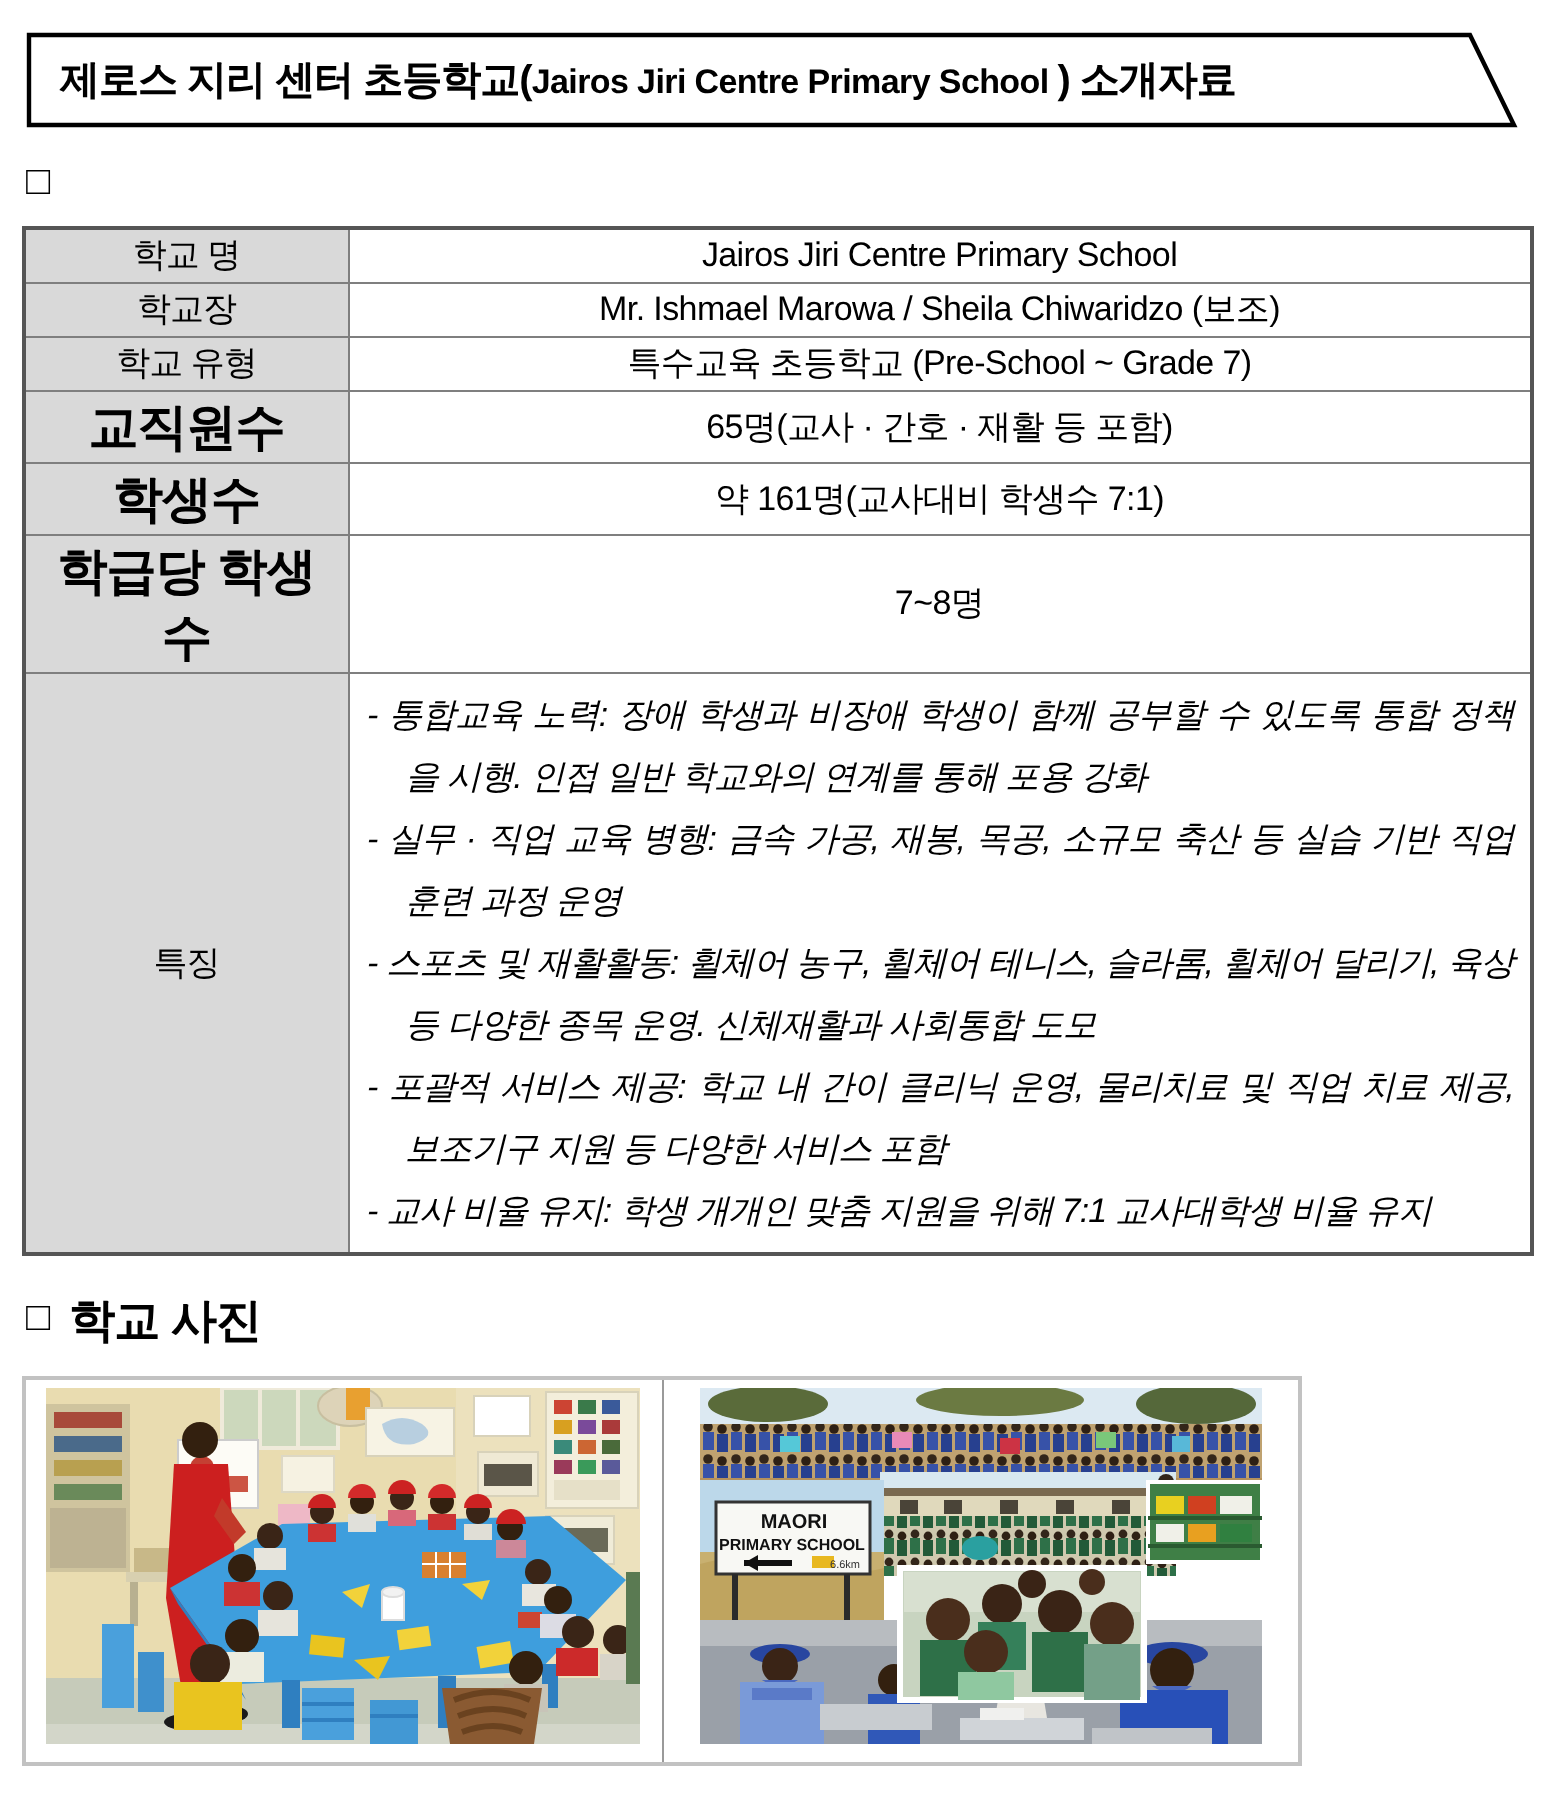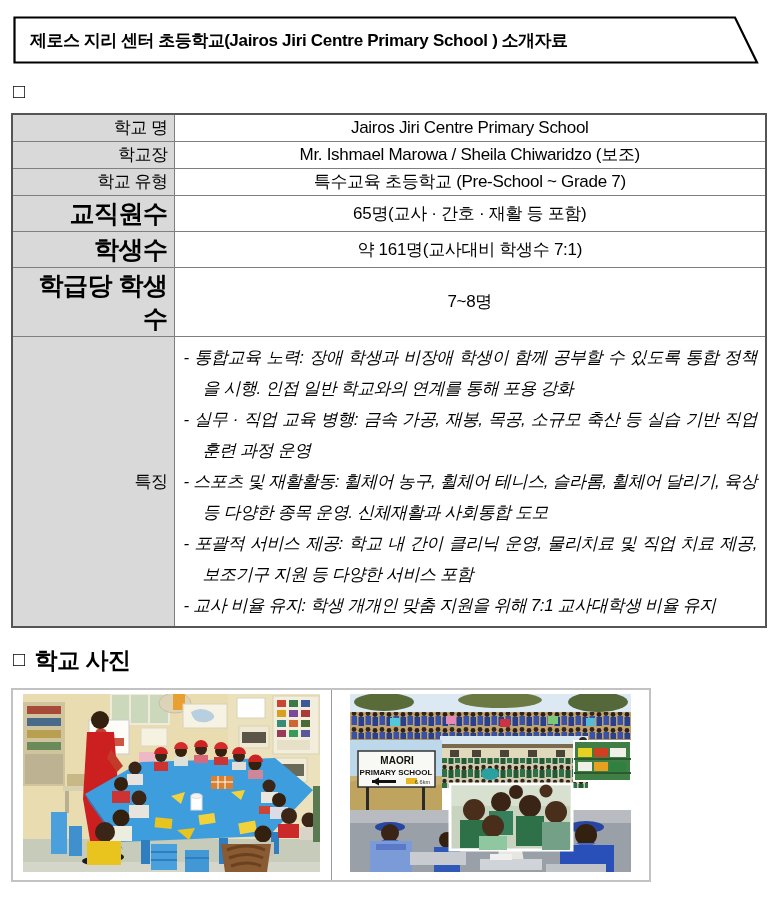--- a/index.html
+++ b/index.html
@@ -12,21 +12,21 @@
   }
   .page { position: relative; width: 779px; height: 904px; padding: 16px 12px 0 11px; }
 
   
   .title-banner { position: relative; width: 747px; height: 48px; margin-left: 2px; }
   .title-banner svg.frame { position: absolute; left: 0; top: 0; }
   .title-text {
     position: absolute; left: 17px; top: 50%; transform: translateY(-50%);
     white-space: nowrap; font-weight: 800; letter-spacing: -0.5px;
   }
-  .title-text .ko { font-size: 17px; }
+  .title-text .ko { font-size: 20px; }
   .title-text .en { font-size: 17px; letter-spacing: -0.3px; }
 
   
   .section-header {
     display: flex; align-items: center; gap: 10px;
     font-size: 23px; font-weight: 800; letter-spacing: -0.5px;
     margin: 17px 0 9px 2px;
   }
   .section-header .sq { font-size: 20px; font-weight: 400; position: relative; top: -1px; }
 
@@ -34,21 +34,21 @@
   table.info-table {
     width: 756px; border-collapse: collapse; table-layout: fixed;
     border: 2px solid #555555;
   }
   table.info-table th, table.info-table td {
     border: 1px solid #7f7f7f;
     font-size: 17px; font-weight: 400;
     padding: 1px 6px;
   }
   table.info-table th {
-    width: 162px; background: #d9d9d9; text-align: right;
+    width: 162px; background: #d9d9d9; text-align: center;
     letter-spacing: -0.5px; height: 27px;
   }
   table.info-table td { text-align: center; height: 27px; letter-spacing: -0.3px; }
   table.info-table tr.emph th { font-weight: 700; font-size: 25px; }
   td.features-cell { text-align: left !important; padding: 5px 8px 5px 9px !important; }
   .feature-item {
     font-size: 17px; line-height: 31px; letter-spacing: -0.4px;
     text-align: justify; padding-left: 19px; text-indent: -19px; font-style: italic;
   }
 

